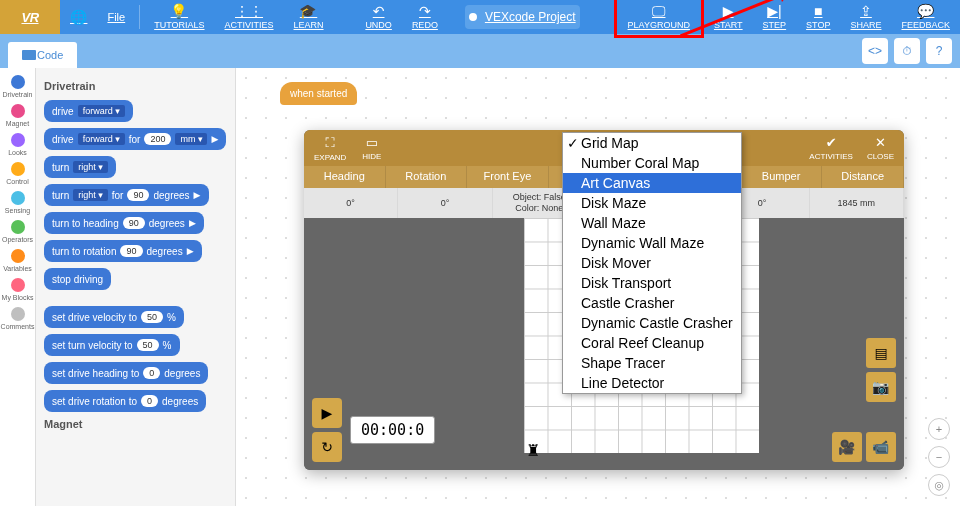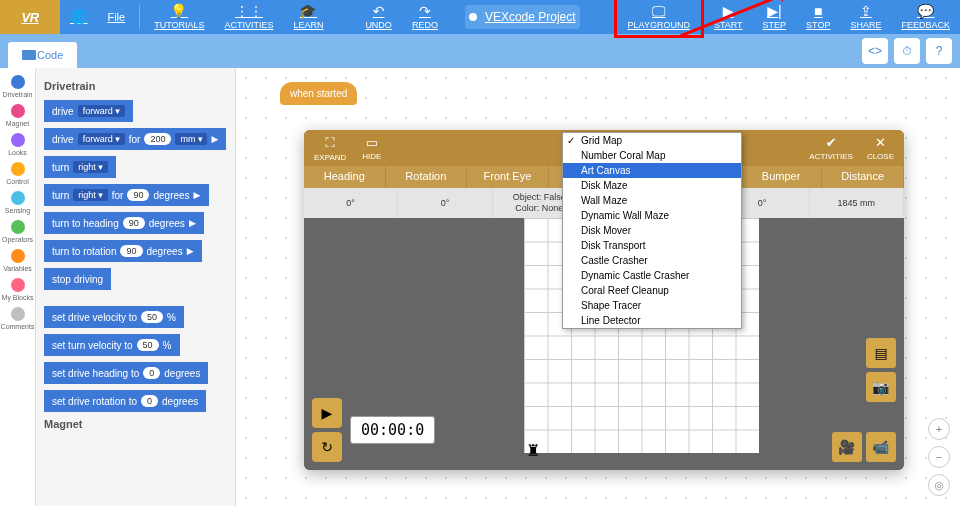--- a/index.html
+++ b/index.html
@@ -17,33 +17,33 @@
 .code-tab{background:#fff;height:26px;display:flex;align-items:center;padding:0 14px;font-size:11px;color:#4a8dd6;border-radius:3px 3px 0 0;gap:1px;margin-top:8px;}
 .code-tab-icon{width:14px;height:10px;background:#4a8dd6;border-radius:1px;}
 .sub-right{margin-left:auto;display:flex;gap:6px;}
 .sub-btn{width:26px;height:26px;background:#fff;border-radius:4px;display:flex;align-items:center;justify-content:center;color:#4a8dd6;font-size:12px;}
 .main{display:flex;height:438px;}
 .cat-col{width:36px;background:#fff;border-right:1px solid #ddd;padding-top:4px;}
 .cat-item{display:flex;flex-direction:column;align-items:center;padding:3px 0;font-size:7px;color:#666;gap:2px;}
 .cat-dot{width:14px;height:14px;border-radius:50%;}
 .palette{width:200px;background:#f5f5f5;padding:8px;overflow:hidden;border-right:1px solid #ddd;}
 .pal-head{font-size:11px;font-weight:bold;color:#555;margin:4px 0 8px;}
-.block{background:#3d78d6;color:#fff;font-size:10px;padding:5px 8px;border-radius:0;margin-bottom:6px;display:flex;align-items:center;gap:4px;width:fit-content;min-height:22px;}
+.block{background:#3d78d6;color:#fff;font-size:10px;padding:5px 8px;border-radius:8px;margin-bottom:6px;display:flex;align-items:center;gap:4px;width:fit-content;min-height:22px;}
 .block .pill{background:#fff;color:#333;border-radius:10px;padding:1px 6px;font-size:9px;}
 .block .dd{background:#2957b0;padding:1px 5px;border-radius:2px;font-size:9px;}
 .block .play{color:#fff;font-size:9px;}
 .workspace{flex:1;position:relative;background:#fff;background-image:radial-gradient(#ddd 1px,transparent 1px);background-size:20px 20px;}
 .hat-block{position:absolute;left:44px;top:14px;background:#e8a23c;color:#fff;font-size:10px;padding:6px 10px;border-radius:12px 12px 4px 4px;}
 .arrow{position:absolute;top:-20px;right:160px;pointer-events:none;}
 .playground{position:absolute;left:68px;top:62px;width:600px;height:340px;background:#666;border-radius:6px;box-shadow:0 4px 16px rgba(0,0,0,0.3);display:flex;flex-direction:column;overflow:hidden;}
 .pg-top{background:#b78b3a;height:36px;display:flex;align-items:center;color:#fff;font-size:8px;padding:0 10px;gap:16px;position:relative;}
 .pg-top-btn{display:flex;flex-direction:column;align-items:center;gap:2px;}
 .pg-top-btn .ico{font-size:13px;}
 .pg-top-right{margin-left:auto;display:flex;gap:14px;}
-.dropdown{position:absolute;left:258px;top:2px;width:180px;background:#fff;border:1px solid #999;font-size:10px;box-shadow:2px 2px 6px rgba(0,0,0,0.3);z-index:10;}
+.dropdown{position:absolute;left:258px;top:2px;width:180px;background:#fff;border:1px solid #999;font-size:14px;box-shadow:2px 2px 6px rgba(0,0,0,0.3);z-index:10;}
 .dd-item{padding:2px 8px 2px 18px;color:#000;cursor:default;position:relative;}
 .dd-item.sel{background:#2e6fd9;color:#fff;}
 .dd-item.chk::before{content:"✓";position:absolute;left:4px;}
 .dash{background:#c49b4d;display:flex;font-size:11px;color:#fff;text-align:center;height:22px;}
 .dash>div{flex:1;padding:4px;border-right:1px solid rgba(0,0,0,0.1);}
 .dash-vals{background:#e5e5e5;display:flex;font-size:9px;color:#333;text-align:center;height:30px;}
 .dash-vals>div{flex:1;padding:4px;border-right:1px solid rgba(0,0,0,0.05);display:flex;flex-direction:column;justify-content:center;line-height:1.2;}
 .pg-canvas{flex:1;background:#666;position:relative;display:flex;}
 .grid-area{position:absolute;left:220px;top:0;width:235px;height:235px;background:#fff;}
 .grid-area::before{content:"";position:absolute;inset:0;background-image:linear-gradient(#ccc 1px,transparent 1px),linear-gradient(90deg,#ccc 1px,transparent 1px);background-size:23.5px 23.5px;}

